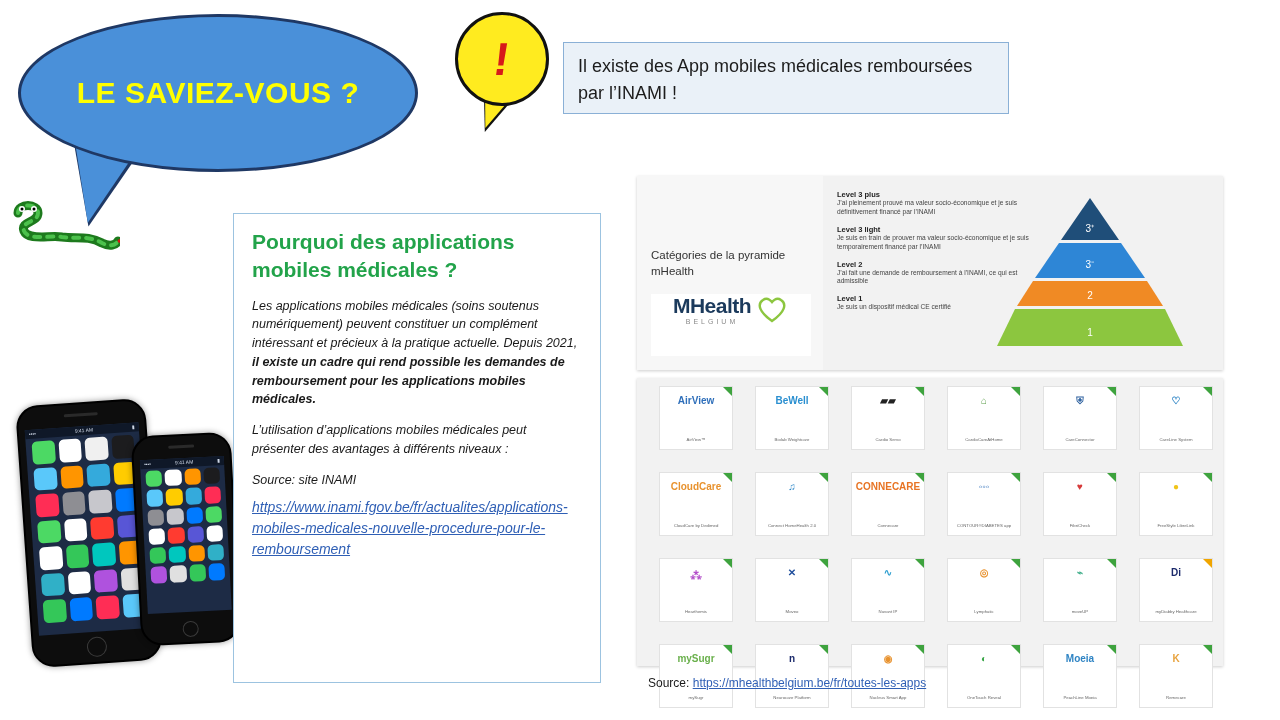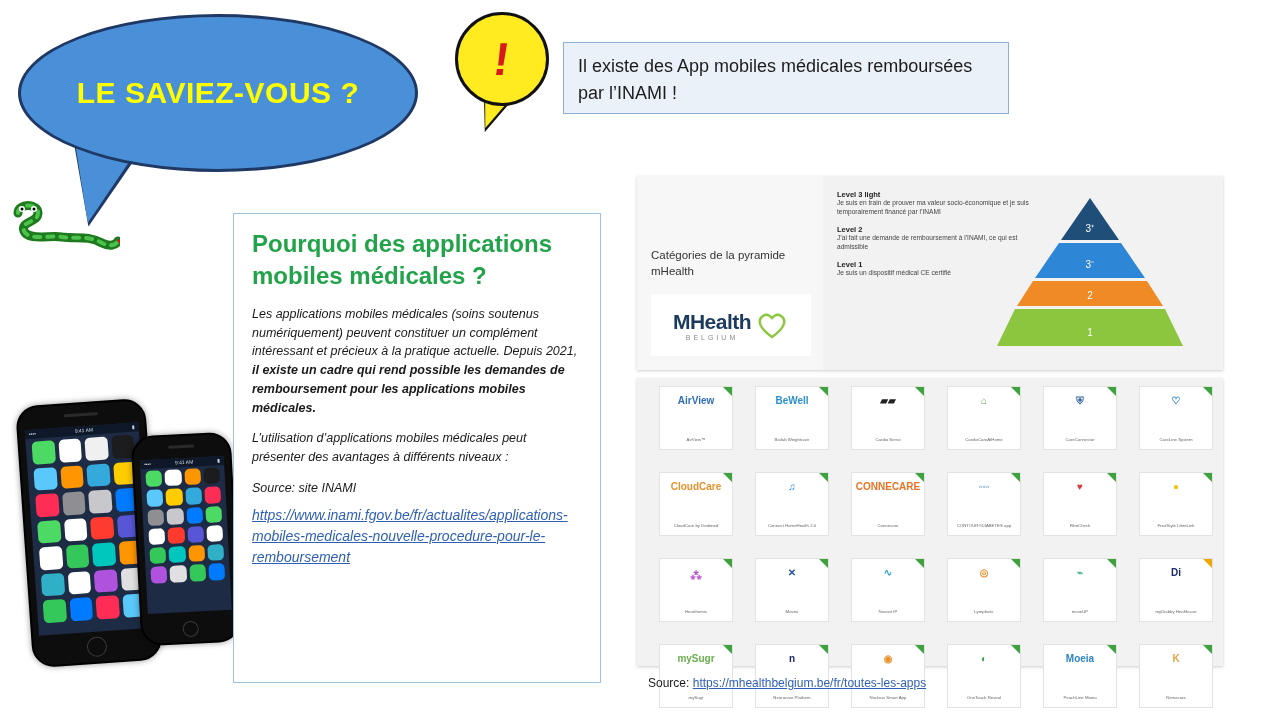--- a/index.html
+++ b/index.html
@@ -62,21 +62,21 @@
   
   .snake{position:absolute;left:10px;top:195px;width:110px;height:60px;}
 
   
   .card{
     position:absolute;left:233px;top:213px;width:368px;height:470px;
     background:#ffffff;border:1px solid #9cc3e0;box-sizing:border-box;
     padding:14px 18px;
   }
   .card h2{
-    margin:0 0 12px 0;color:#22a34a;font-size:24px;line-height:1.35;font-weight:bold;
+    margin:0 0 12px 0;color:#22a34a;font-size:21px;line-height:1.35;font-weight:bold;
   }
   .card p{
     margin:0 0 12px 0;font-size:12.5px;line-height:1.5;color:#1a1a1a;font-style:italic;
   }
   .card p.bold-part b{font-style:italic;font-weight:bold;}
   .card ul{margin:0 0 10px 0;padding-left:16px;}
   .card li{font-size:12.5px;line-height:1.5;color:#1a1a1a;font-style:italic;margin-bottom:10px;}
   .src{font-size:12.5px;color:#1a1a1a;font-style:italic;margin:14px 0 10px 0;}
   .link{
     font-size:14px;color:#2f5fb5;text-decoration:underline;font-style:italic;
@@ -100,21 +100,21 @@
   .small .home-btn{width:14px;height:14px;bottom:5px;}
   .speaker{position:absolute;left:50%;top:9px;transform:translateX(-50%);width:34px;height:3px;border-radius:2px;background:#2a2a2a;}
 
   
   .panel{
     position:absolute;left:637px;top:176px;width:586px;height:194px;background:#f2f2f2;
     box-shadow:0 1px 3px rgba(0,0,0,.2);
   }
   .panel .leftcol{position:absolute;left:0;top:0;width:186px;height:100%;background:#f7f7f7;}
   .panel .catlabel{position:absolute;left:14px;top:72px;width:160px;font-size:11.5px;color:#333;line-height:1.35;}
-  .mh-logo{position:absolute;left:14px;top:118px;width:160px;height:62px;background:#ffffff;display:flex;align-items:center;justify-content:center;}
+  .mh-logo{position:absolute;left:14px;top:118px;width:160px;height:62px;background:#ffffff;display:flex;align-items:flex-start;justify-content:center;}
   .mh-text{font-size:21px;font-weight:bold;color:#1b3a5c;letter-spacing:-.5px;}
   .mh-text .e{color:#1b3a5c;}
   .mh-sub{font-size:7px;color:#8a8a8a;letter-spacing:3px;text-align:center;}
 
   .levels{position:absolute;left:200px;top:14px;width:200px;}
   .lvl{margin-bottom:8px;}
   .lvl .t{font-size:7.5px;font-weight:bold;color:#222;}
   .lvl .d{font-size:6.6px;color:#444;line-height:1.35;}
 
   .pyramid{position:absolute;right:38px;top:18px;width:190px;height:160px;}
@@ -268,20 +268,24 @@
         <div class="mh-text"><span>M</span><span class="e">Health</span></div>
         <div class="mh-sub">BELGIUM</div>
       </div>
       <svg width="34" height="30" viewBox="0 0 34 30" style="margin-left:4px">
         <path d="M17 27 C4 18 2 10 8 6 C13 2.5 17 8 17 8 C17 8 21 2.5 26 6 C32 10 30 18 17 27 Z" fill="none" stroke="#8cc63f" stroke-width="2.4"></path>
       </svg>
     </div>
 
     <div class="levels">
       <div class="lvl">
+        <div class="t">Level 3 plus</div>
+        <div class="d">J’ai pleinement prouvé ma valeur socio-économique et je suis définitivement financé par l’INAMI</div>
+      </div>
+      <div class="lvl">
         <div class="t">Level 3 light</div>
         <div class="d">Je suis en train de prouver ma valeur socio-économique et je suis temporairement financé par l’INAMI</div>
       </div>
       <div class="lvl">
         <div class="t">Level 2</div>
         <div class="d">J’ai fait une demande de remboursement à l’INAMI, ce qui est admissible</div>
       </div>
       <div class="lvl">
         <div class="t">Level 1</div>
         <div class="d">Je suis un dispositif médical CE certifié</div>

